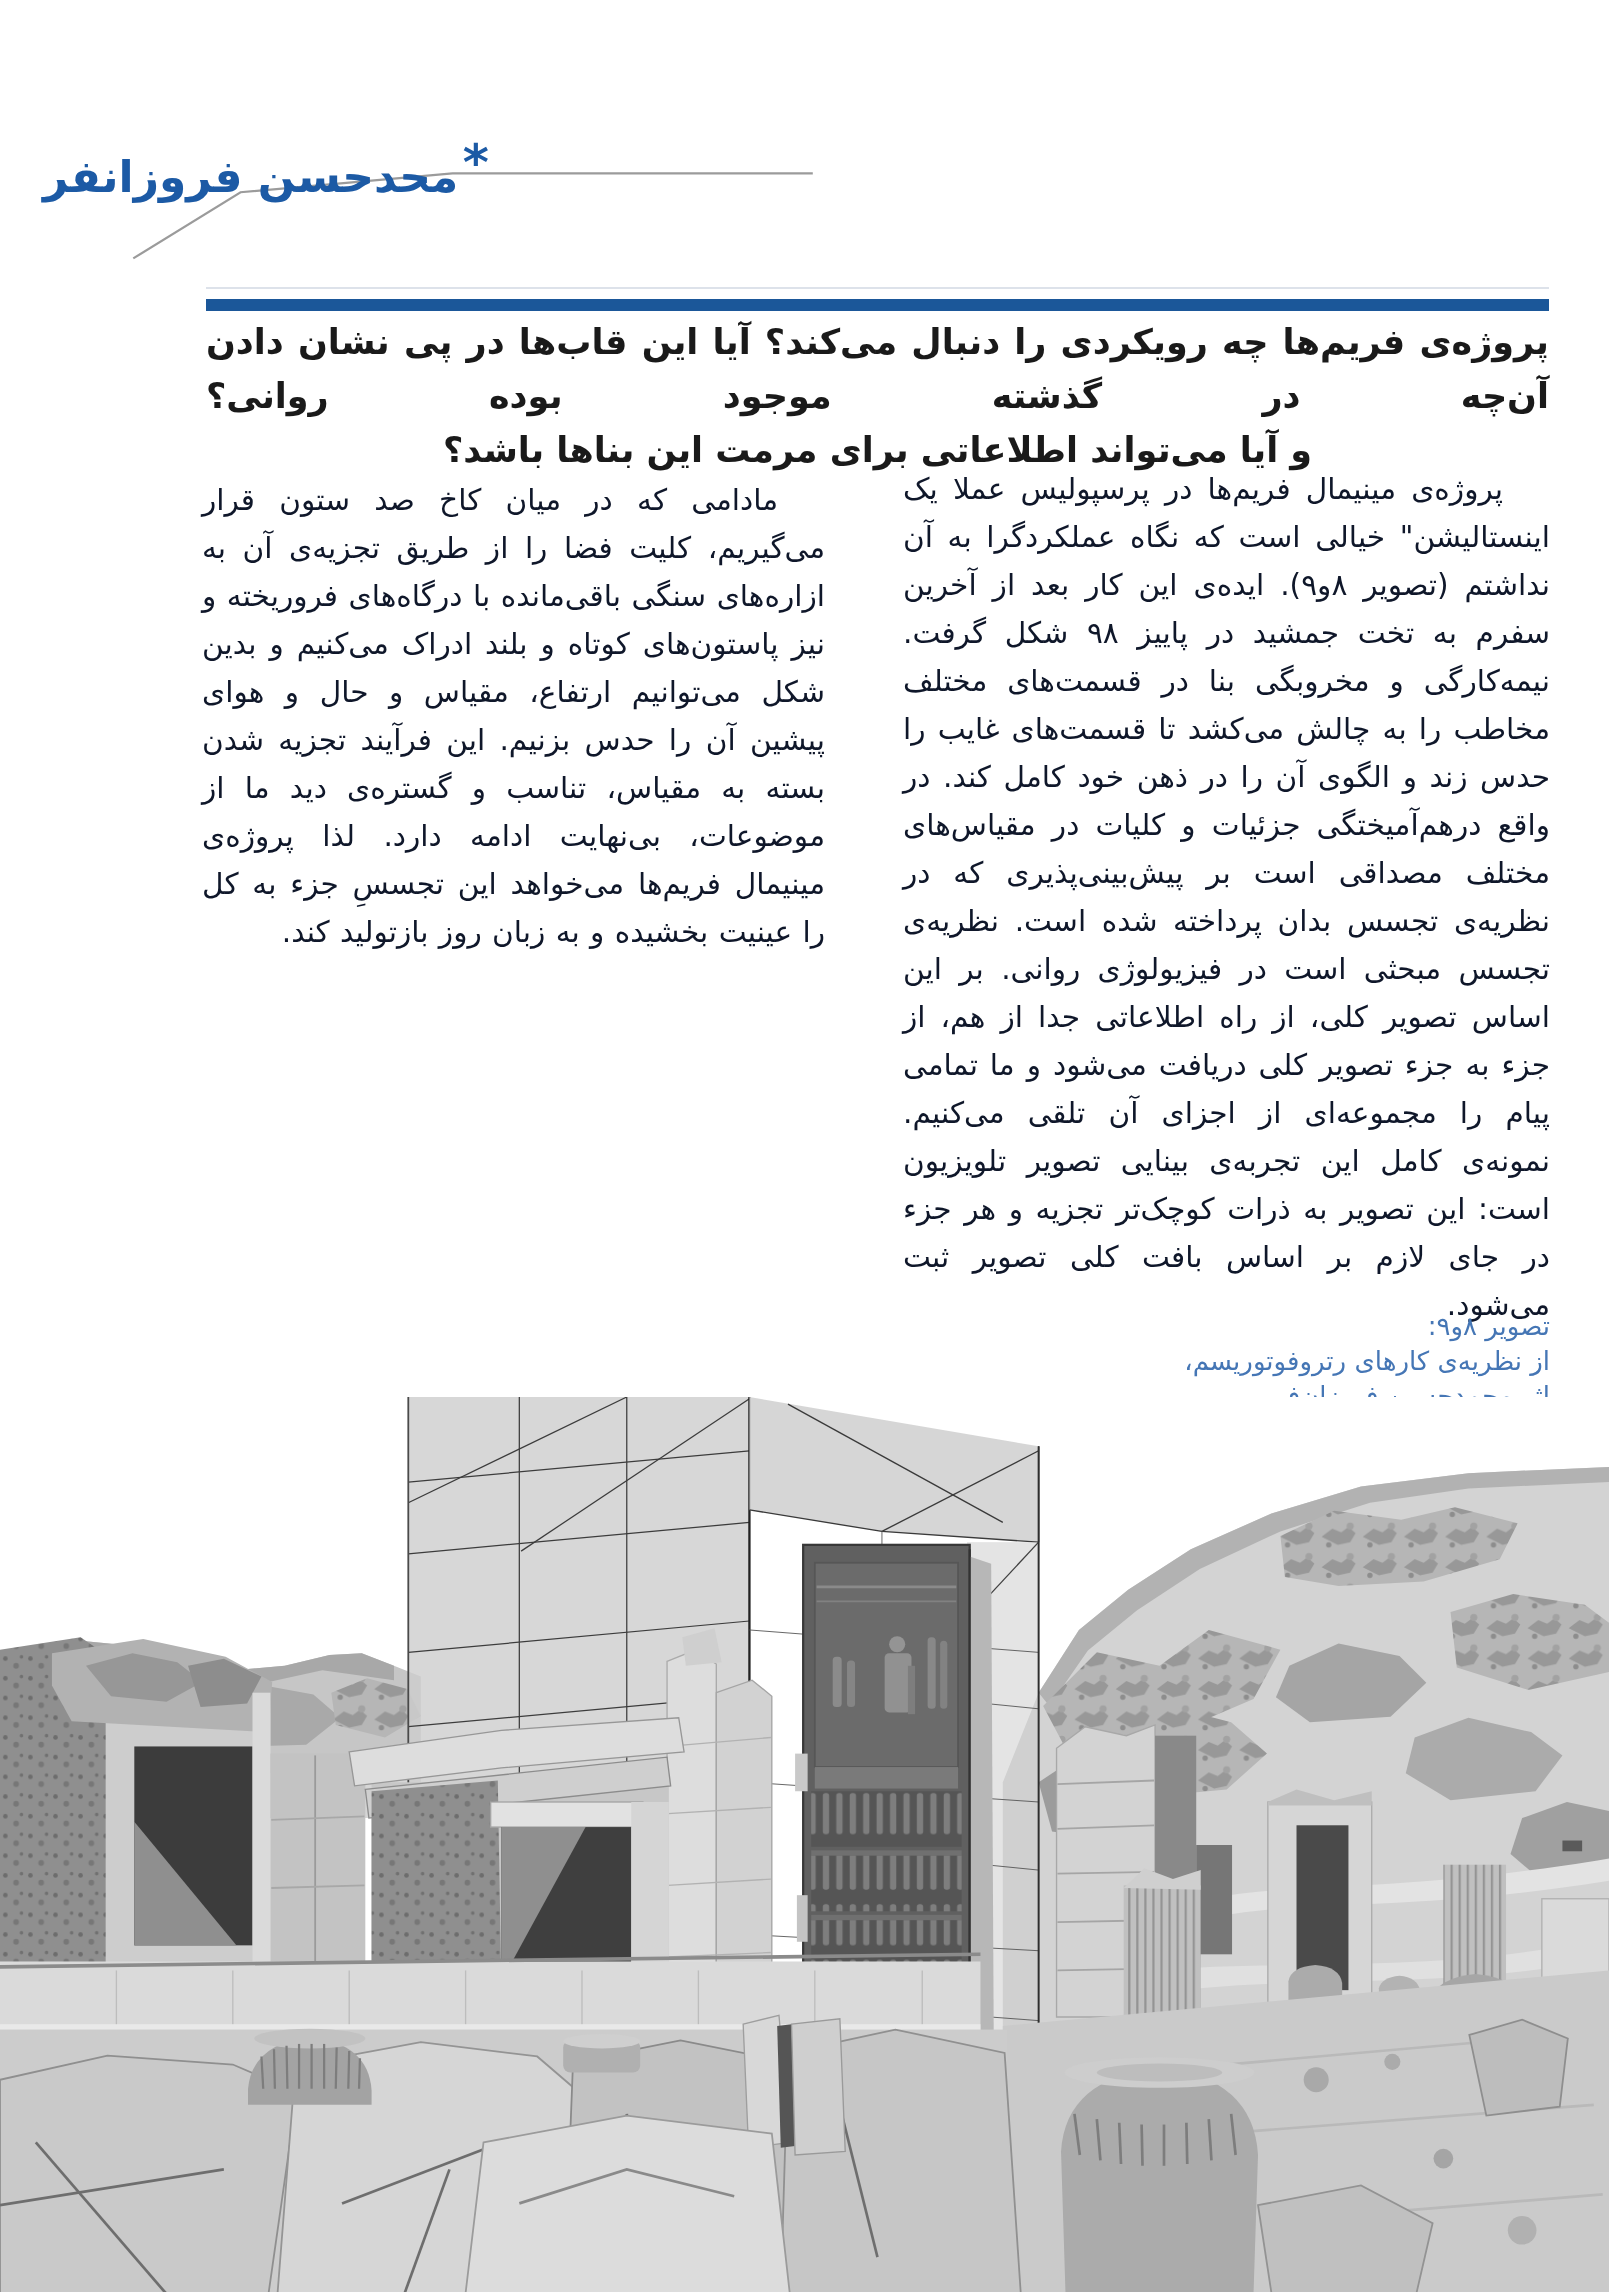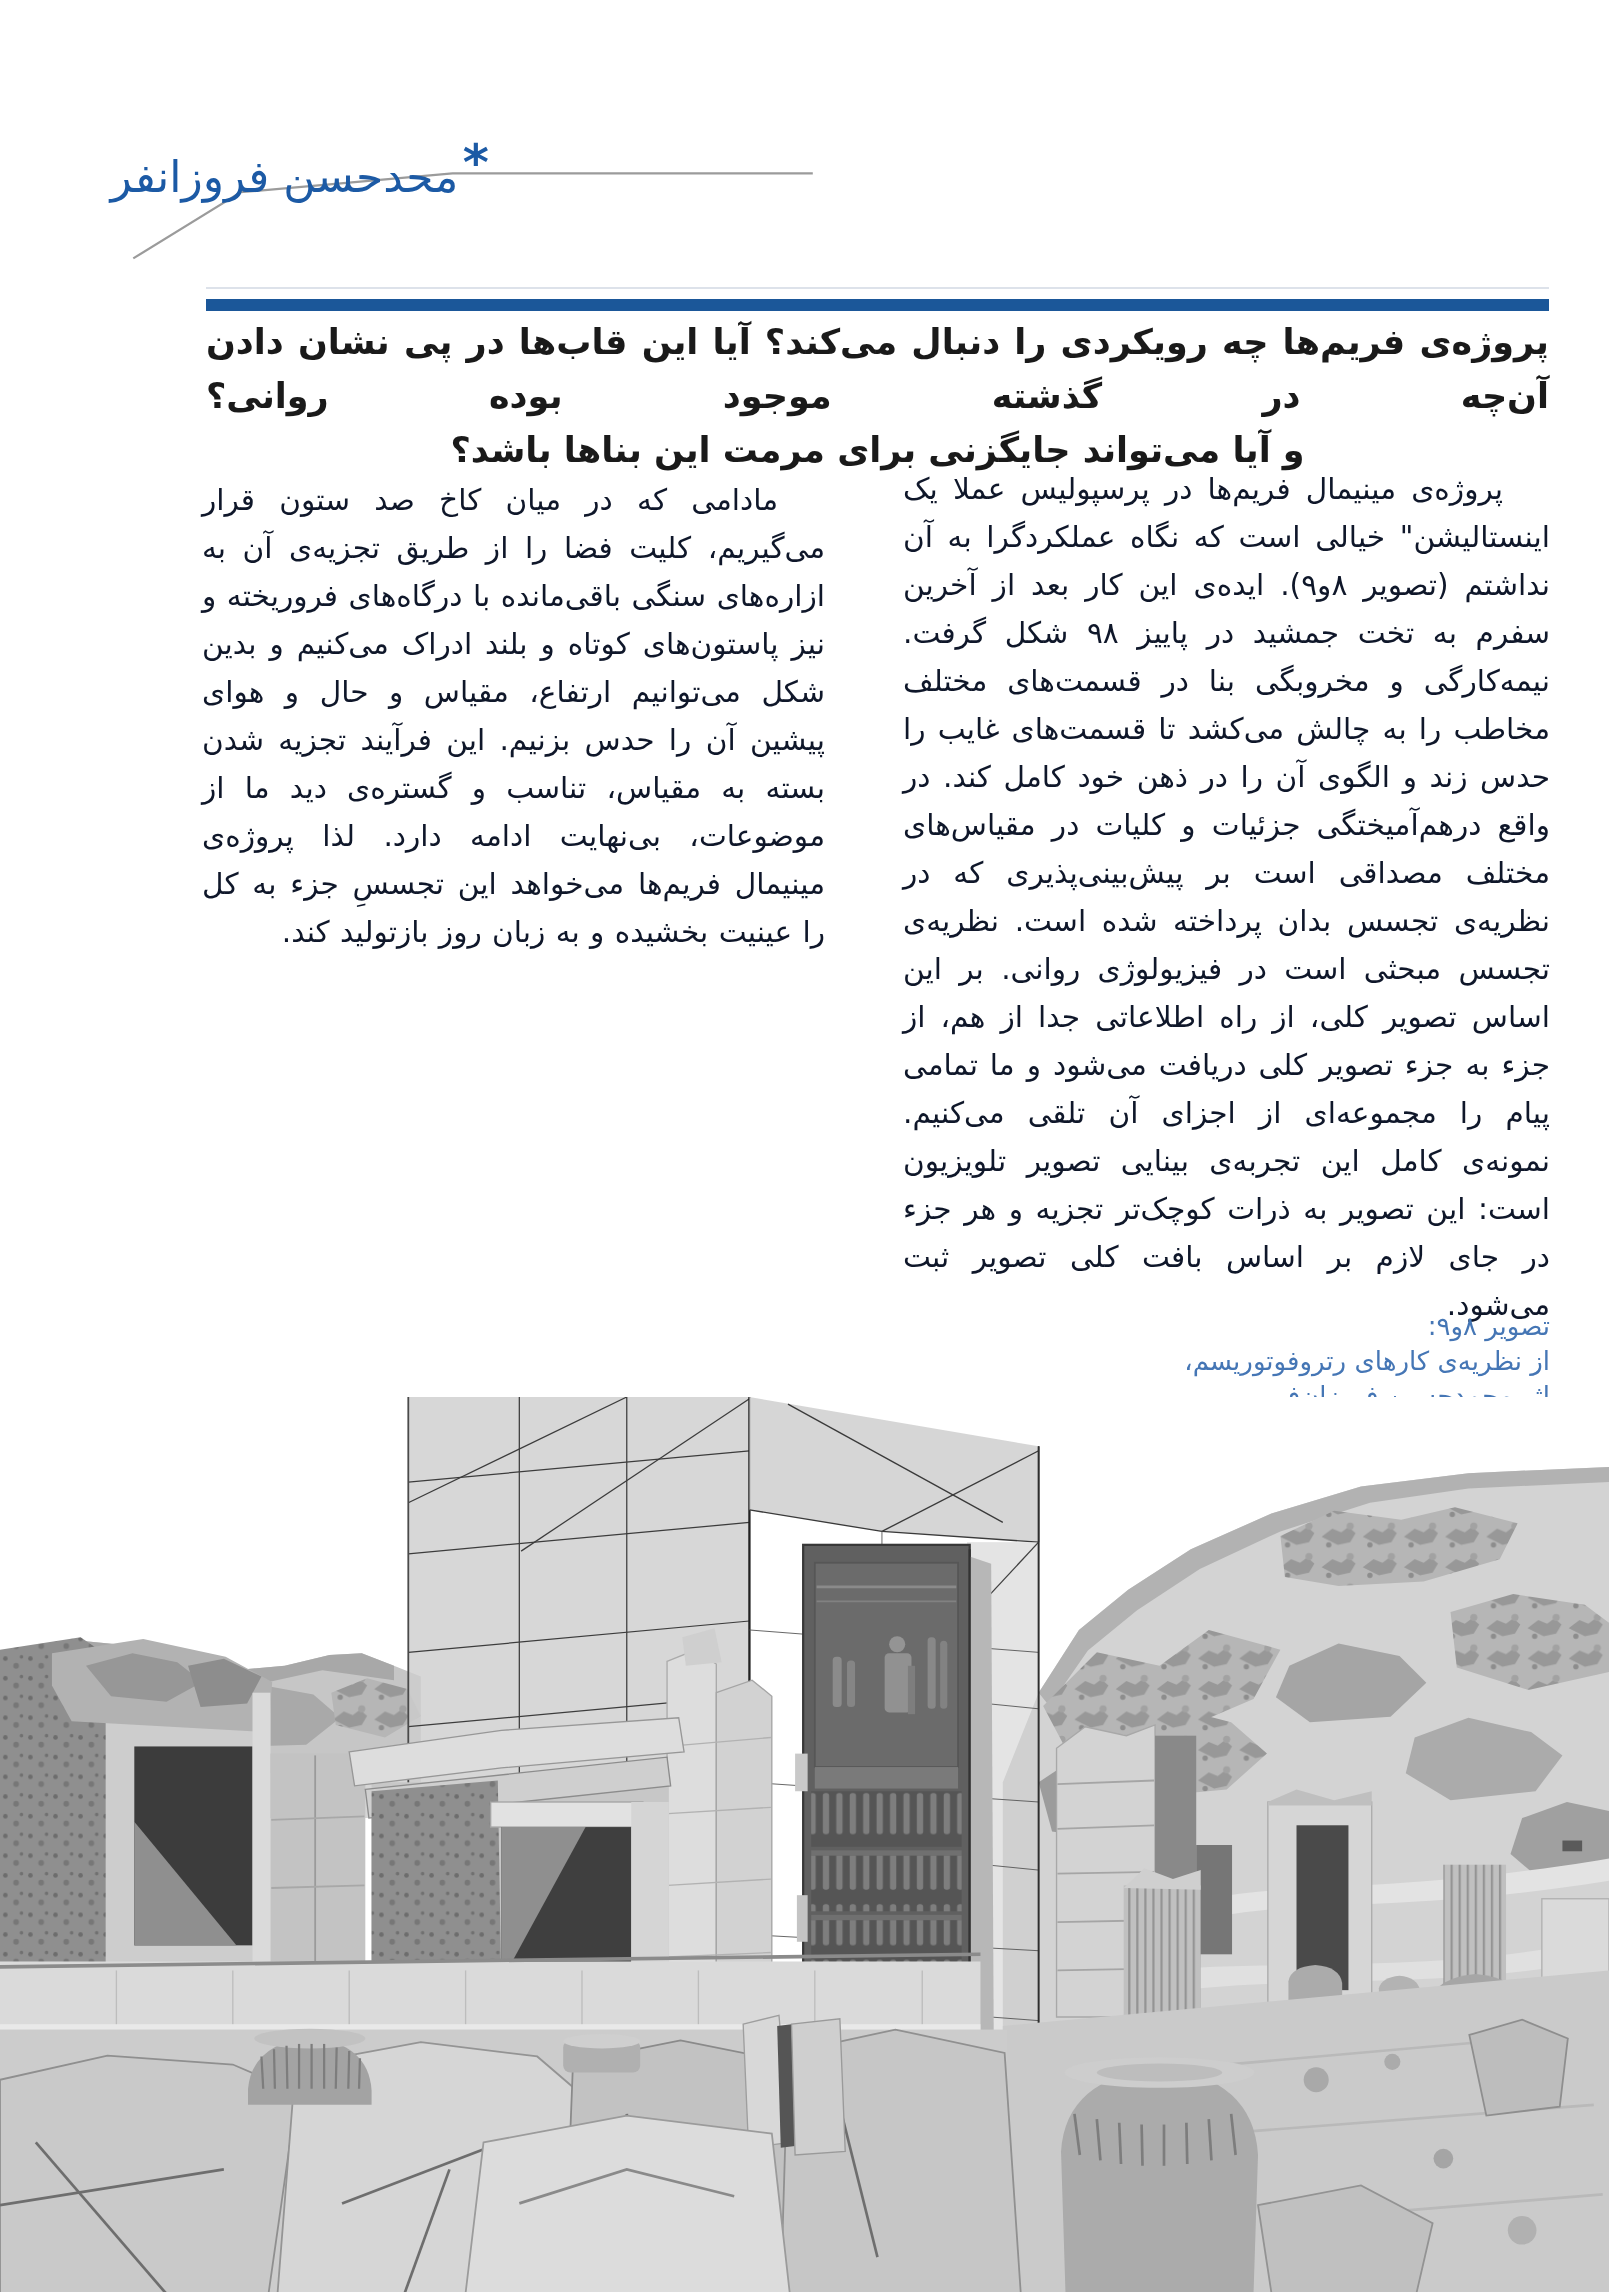--- a/index.html
+++ b/index.html
@@ -14,21 +14,21 @@
   .deco-lines{position:absolute;left:0;top:0;width:896px;height:304px;pointer-events:none;}
   .author-block{
     position:absolute;left:86px;top:150px;width:403px;
     direction:rtl;text-align:right;white-space:nowrap;
   }
   .author-asterisk{
     color:#1c5aa5;font-weight:bold;font-size:50px;
     display:inline-block;position:relative;top:-12.5px;line-height:1;
   }
   .author-name{
-    color:#1c5aa5;font-weight:normal;font-size:44px;line-height:1.1;
+    color:#1c5aa5;font-weight:bold;font-size:44px;line-height:1.1;
     display:inline-block;letter-spacing:-0.9px;
   }
   
   .q-faint-line{left:206px;top:287px;width:1343px;height:1.8px;background:#dde2ea;}
   .q-bar{left:206px;top:299px;width:1343px;height:11.6px;background:#1b5799;}
   .question{
     left:206px;top:315px;width:1343px;
     font-size:35px;font-weight:bold;color:#1a1a1a;line-height:54px;
   }
   .q1{text-align:justify;text-align-last:justify;}
@@ -59,21 +59,21 @@
 
   <div class="author-block">
     <span class="author-asterisk">*</span>
     <span class="author-name">محدحسن فروزانفر</span>
   </div>
 
   <div class="abs q-faint-line"></div>
   <div class="abs q-bar"></div>
   <div class="abs question">
     <div class="q1">پروژه‌ی فریم‌ها چه رویکردی را دنبال می‌کند؟ آیا این قاب‌ها در پی نشان دادن آن‌چه در گذشته موجود بوده روانی؟</div>
-    <div class="q2">و آیا می‌تواند جایگزنی برای مرمت این بناها باشد؟</div>
+    <div class="q2">و آیا می‌تواند اطلاعاتی برای مرمت این بناها باشد؟</div>
   </div>
 
   <div class="abs bodycol col-right">پروژه‌ی مینیمال فریم‌ها در پرسپولیس عملا یک اینستالیشن" خیالی است که نگاه عملکردگرا به آن نداشتم (تصویر ۸و۹). ایده‌ی این کار بعد از آخرین سفرم به تخت جمشید در پاییز ۹۸ شکل گرفت. نیمه‌کارگی و مخروبگی بنا در قسمت‌های مختلف مخاطب را به چالش می‌کشد تا قسمت‌های غایب را حدس زند و الگوی آن را در ذهن خود کامل کند. در واقع درهم‌آمیختگی جزئیات و کلیات در مقیاس‌های مختلف مصداقی است بر پیش‌بینی‌پذیری که در نظریه‌ی تجسس بدان پرداخته شده است. نظریه‌ی تجسس مبحثی است در فیزیولوژی روانی. بر این اساس تصویر کلی، از راه اطلاعاتی جدا از هم، از جزء به جزء تصویر کلی دریافت می‌شود و ما تمامی پیام را مجموعه‌ای از اجزای آن تلقی می‌کنیم. نمونه‌ی کامل این تجربه‌ی بینایی تصویر تلویزیون است: این تصویر به ذرات کوچک‌تر تجزیه و هر جزء در جای لازم بر اساس بافت کلی تصویر ثبت می‌شود.</div>
   <div class="abs bodycol col-left">مادامی که در میان کاخ صد ستون قرار می‌گیریم، کلیت فضا را از طریق تجزیه‌ی آن به ازاره‌های سنگی باقی‌مانده با درگاه‌های فروریخته و نیز پاستون‌های کوتاه و بلند ادراک می‌کنیم و بدین شکل می‌توانیم ارتفاع، مقیاس و حال و هوای پیشین آن را حدس بزنیم. این فرآیند تجزیه شدن بسته به مقیاس، تناسب و گستره‌ی دید ما از موضوعات، بی‌نهایت ادامه دارد. لذا پروژه‌ی مینیمال فریم‌ها می‌خواهد این تجسسِ جزء به کل را عینیت بخشیده و به زبان روز بازتولید کند.</div>
 
   <div class="abs caption">
     <div>تصویر ۸و۹:</div>
     <div>از نظریه‌ی کارهای رتروفوتوریسم،</div>
     <div>اثر محمدحسین فروزان‌فر</div>
   </div>

